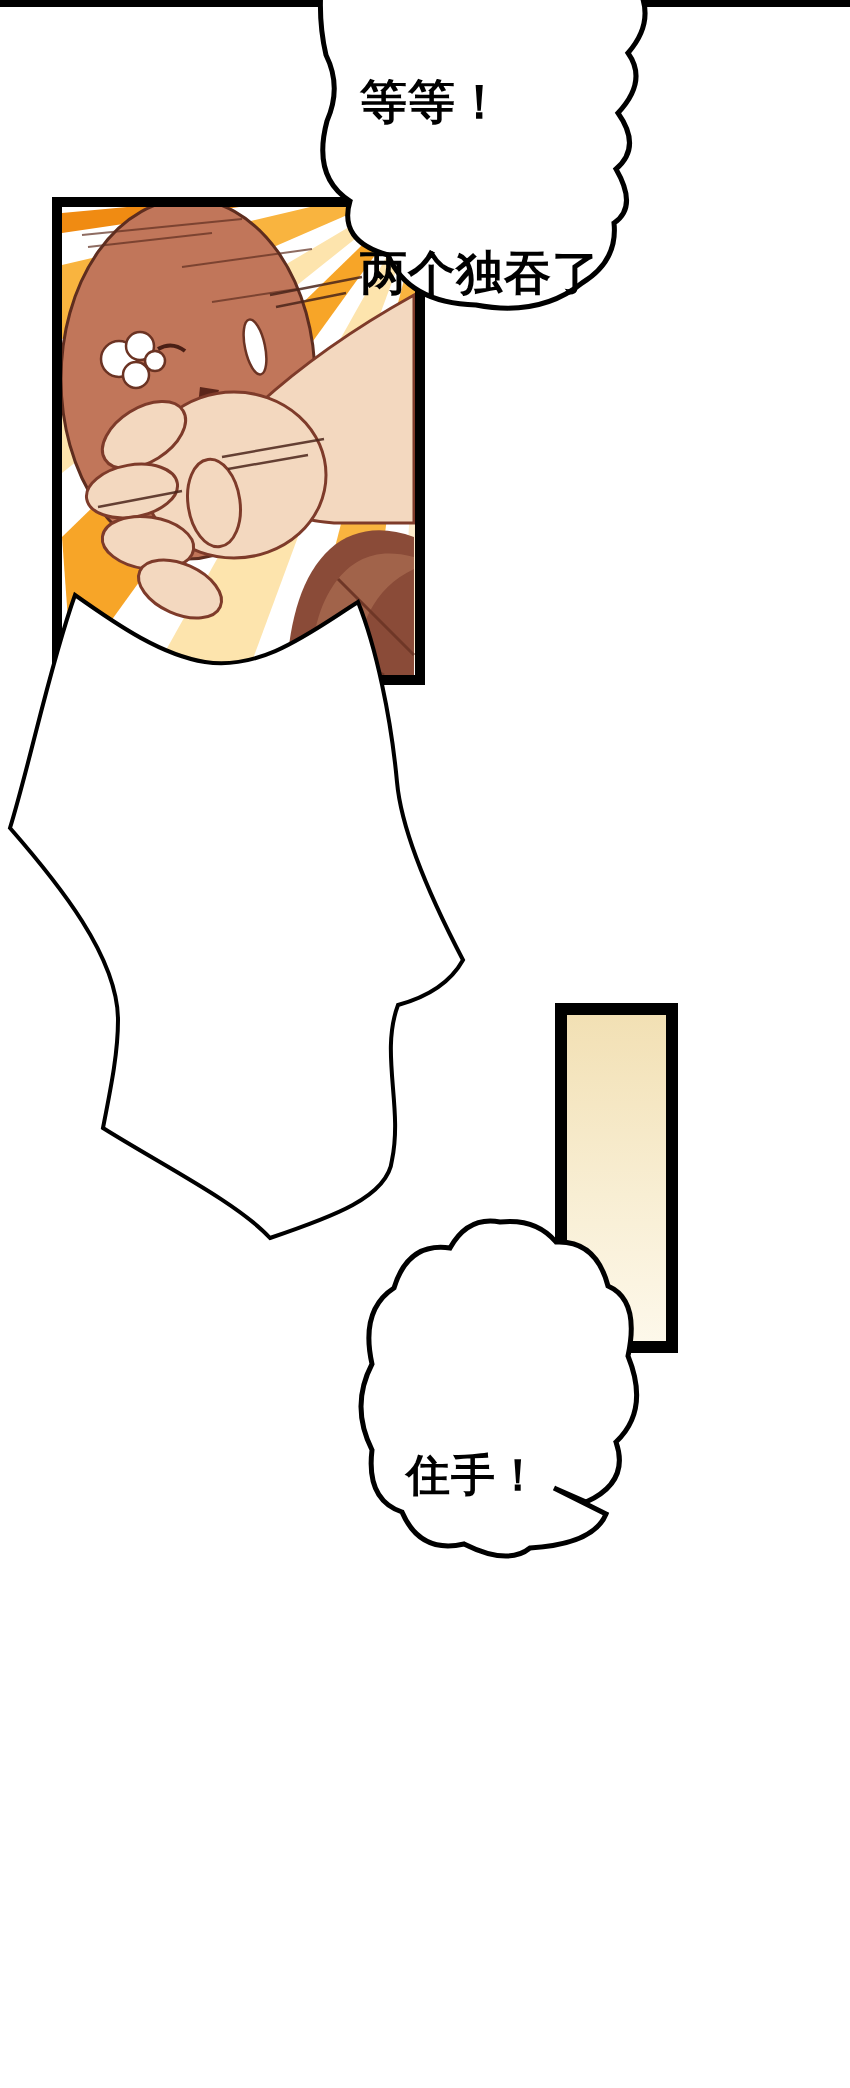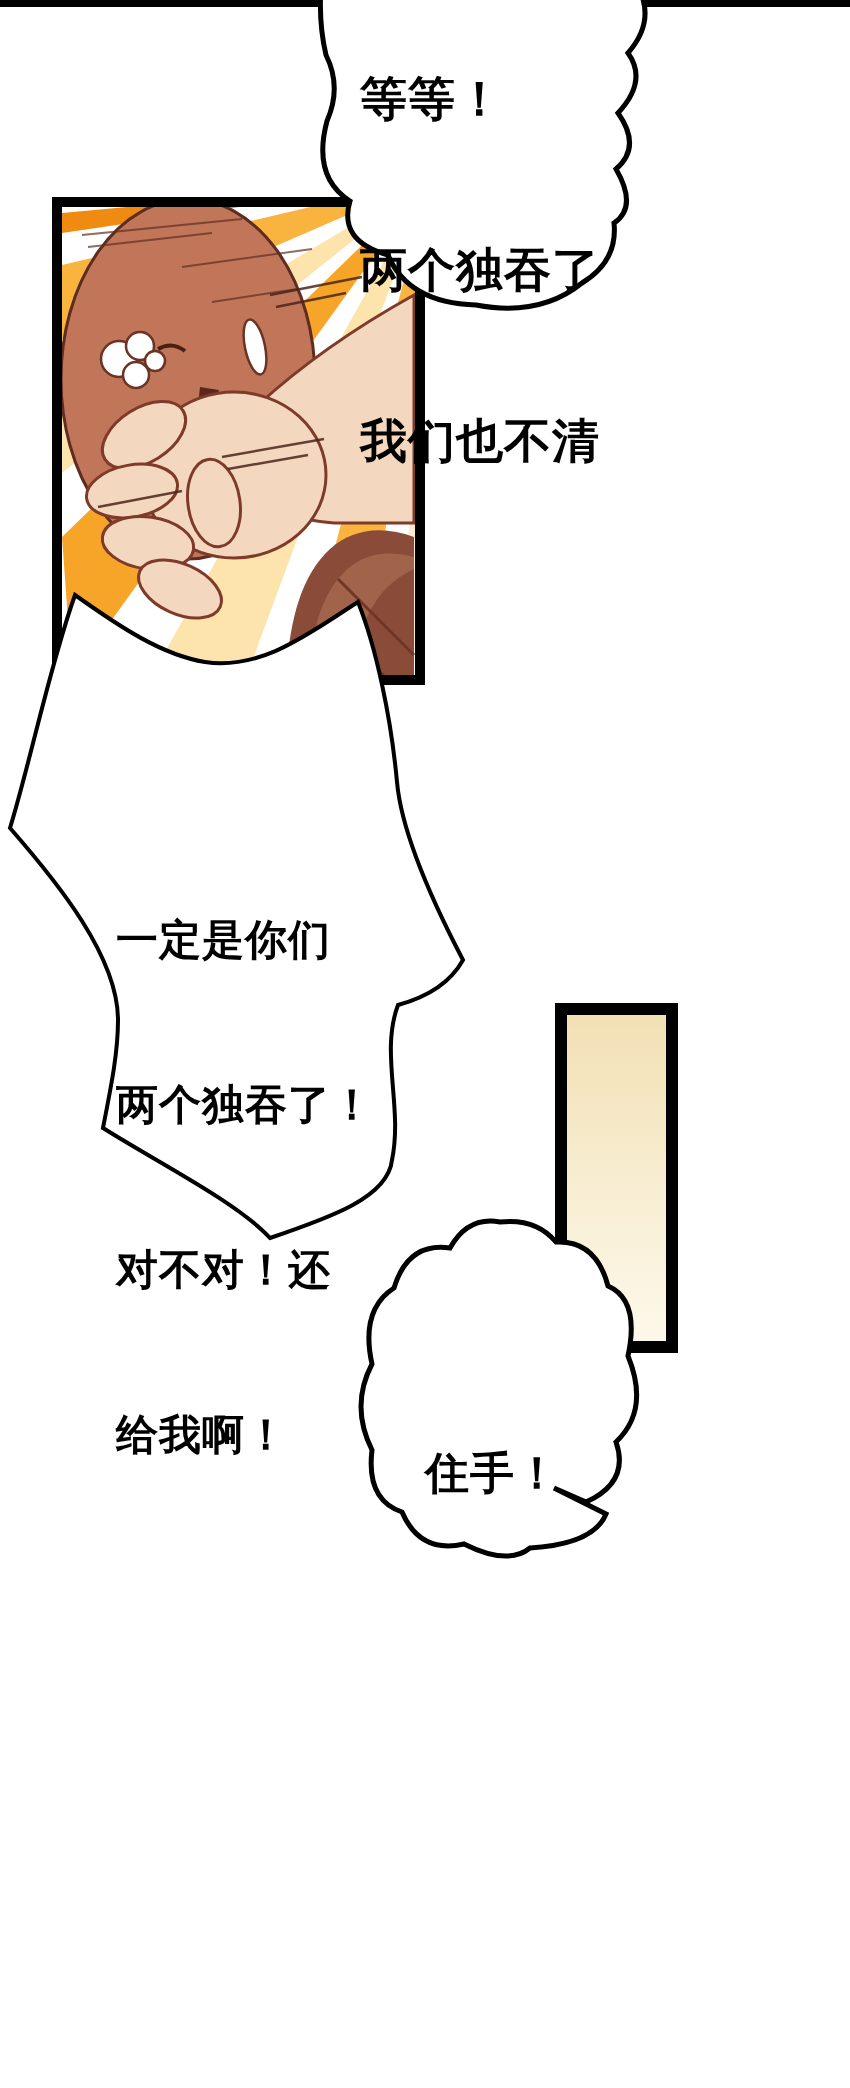--- a/index.html
+++ b/index.html
@@ -1,21 +1,21 @@
 <!DOCTYPE html>
 <html><head>
 <meta charset="utf-8">
 <style>
   html,body{margin:0;padding:0;background:#ffffff;}
   #page{
     position:relative;
     width:850px;height:2088px;
     background:#ffffff;
     overflow:hidden;
-    font-family:Liberation Mono, monospace;
+    font-family:Liberation Serif, serif;
   }
   .abs{position:absolute;}
   
   #top-rule{
     left:0;top:0;width:850px;height:7px;background:#000;
   }
   
   #panel-action{
     left:52px;top:197px;width:353px;height:468px;
     border:10px solid #000;background:#fff;
@@ -31,21 +31,21 @@
   .bubble-text{
     color:#000;font-weight:bold;white-space:pre;
   }
   #bubble-top-text{
     left:360px;top:-40px;font-size:47px;line-height:57px;letter-spacing:1px;
   }
   #bubble-middle-text{
     left:116px;top:806px;font-size:42px;line-height:55px;letter-spacing:1px;
   }
   #bubble-small-text{
-    left:425px;top:1336px;font-size:44px;line-height:56px;letter-spacing:1px;
+    left:406px;top:1336px;font-size:44px;line-height:56px;letter-spacing:1px;
   }
 </style>
 </head>
 <body>
 
 <div id="page">
 
   <div id="top-rule" class="abs"></div>
 
   <div id="panel-action" class="abs">
@@ -102,37 +102,30 @@
   <div id="panel-strip" class="abs"></div>
 
   <svg class="abs bubble-svg" style="left:300px;top:-75px;" width="365" height="400" viewBox="0 0 365 400">
     <path d="M33,0 Q12,70 26,130 Q42,162 27,196 Q12,252 50,276 Q38,316 88,330
              Q108,378 176,380 Q240,392 282,358 Q318,336 314,298 Q338,282 316,244
              Q342,222 318,188 Q348,156 328,128 Q356,96 338,62 Q352,28 318,0 Z" fill="#ffffff" stroke="#000000" stroke-width="5"></path>
   </svg>
   <div id="bubble-top-text" class="abs bubble-text">
     <div>等等！</div>
     <div>两个独吞了</div>
-    <div>我们也不清</div>
   </div>
 
   <svg class="abs bubble-svg" style="left:0px;top:585px;" width="480" height="670" viewBox="0 0 480 670">
     <path d="M75,10 C120,42 162,70 205,77 C262,86 312,46 358,17
              C376,62 391,132 397,197 C401,242 428,308 463,375
              C448,402 420,414 398,420 C380,468 403,522 392,575
              C388,612 332,632 270,653 C238,618 162,580 103,543
              C111,502 118,468 118,435 C118,372 58,298 10,243
              C30,178 50,80 75,10 Z" fill="#ffffff" stroke="#000000" stroke-width="4"></path>
   </svg>
-  <div id="bubble-middle-text" class="abs bubble-text">
-    <div>一定是你们</div>
-    <div>两个独吞了！</div>
-    <div>对不对！还</div>
-    <div>给我啊！</div>
-  </div>
 
   <svg class="abs bubble-svg" style="left:358px;top:1214px;" width="290" height="350" viewBox="0 0 290 350">
     <path d="M142,8 Q178,4 198,28 Q238,26 250,72 Q282,86 270,142 Q292,196 258,228
              Q272,268 228,288 L196,274 L248,300 Q236,330 172,334 Q150,352 106,330
              Q62,340 44,298 Q8,286 14,236 Q-8,192 14,150 Q2,96 36,74
              Q50,28 92,34 Q110,2 142,8 Z" fill="#ffffff" stroke="#000000" stroke-width="5"></path>
   </svg>
   <div id="bubble-small-text" class="abs bubble-text">
     <div>住手！</div>
   </div>

